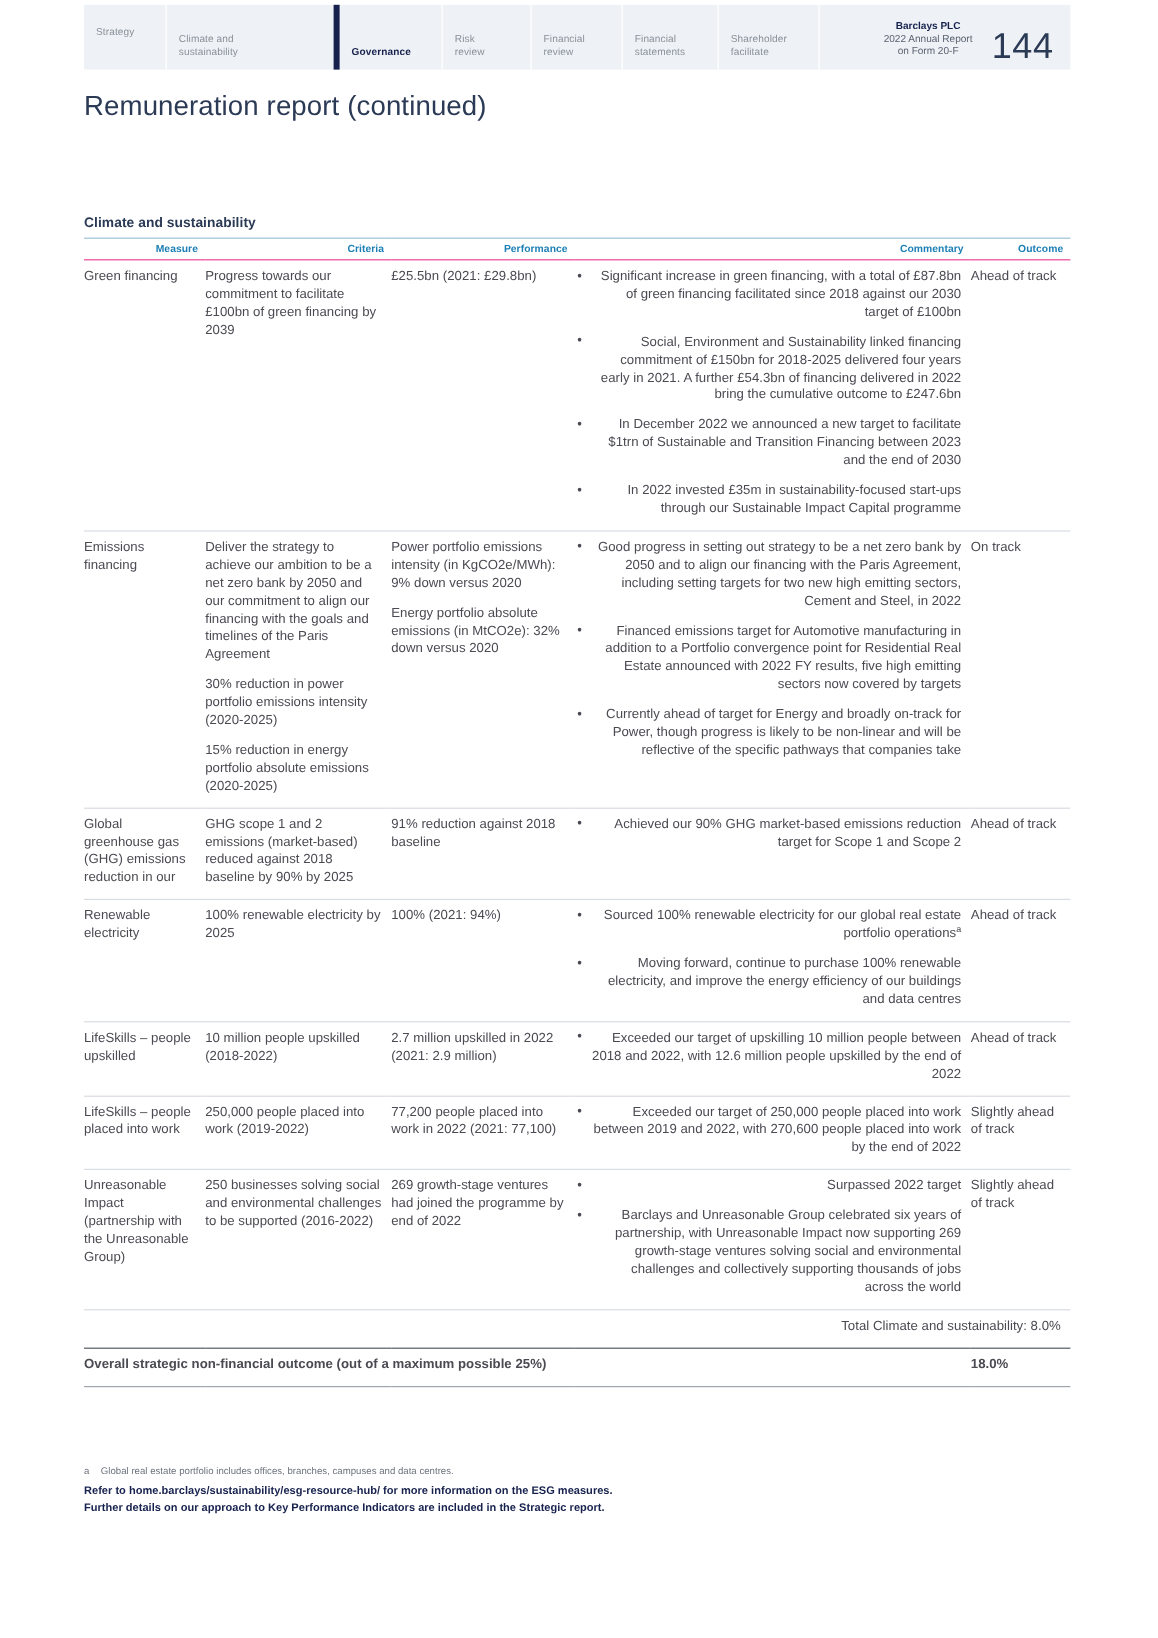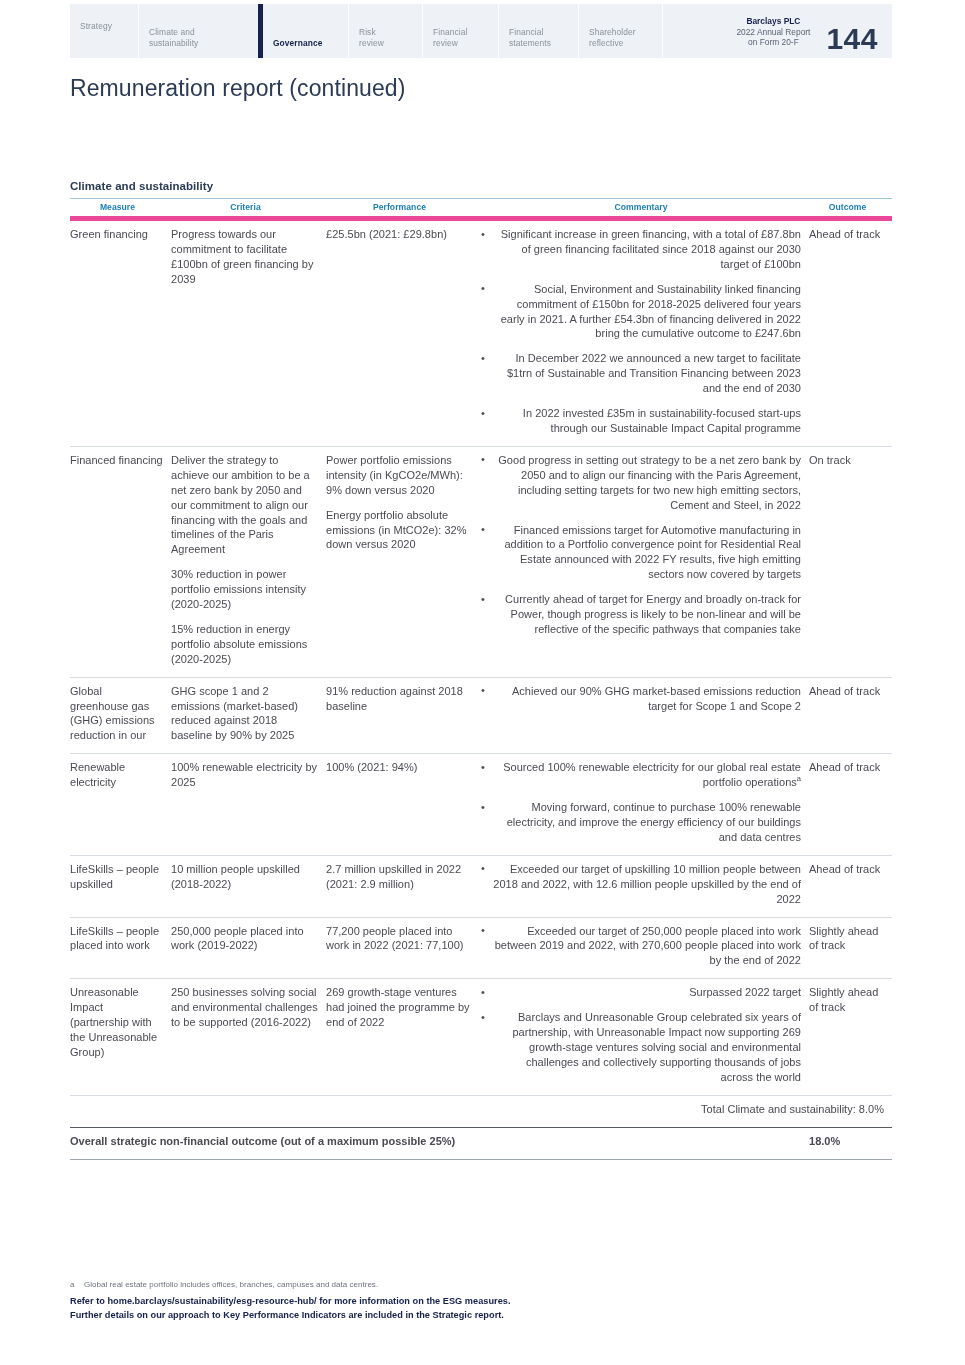--- a/index.html
+++ b/index.html
@@ -64,21 +64,21 @@
     color: #16214d;
     font-weight: bold;
   }
   .page-number {
     display: flex;
     align-items: flex-end;
     padding: 0 14px 4px 10px;
     font-size: 30px;
     line-height: 30px;
     color: #2b3a55;
-    font-weight: 700;
+    font-weight: 400;
     letter-spacing: 0.5px;
   }
 
   
   .page-title {
     position: absolute;
     left: 70px;
     top: 58px;
     font-size: 23px;
     line-height: 30px;
@@ -107,27 +107,27 @@
     border-collapse: collapse;
     table-layout: fixed;
   }
   table.kpi col.c-measure      { width: 101px; }
   table.kpi col.c-criteria     { width: 155px; }
   table.kpi col.c-performance  { width: 153px; }
   table.kpi col.c-commentary   { width: 330px; }
   table.kpi col.c-outcome      { width: 83px; }
 
   table.kpi thead th {
-    text-align: center;
+    text-align: right;
     font-size: 8.6px;
     font-weight: bold;
     color: #1b7fb5;
     padding: 3px 6px 4px 0;
     border-top: 1px solid #9fc3d8;
-    border-bottom: 5px solid #ec4899;
+    border-bottom: 1px solid #ec4899;
     letter-spacing: 0.05px;
     vertical-align: bottom;
   }
   table.kpi tbody td {
     vertical-align: top;
     font-size: 11px;
     line-height: 14.9px;
     color: #4a4a52;
     padding: 6px 8px 10px 0;
     border-bottom: 1px solid #d8dde3;
@@ -178,21 +178,21 @@
     line-height: 16px;
   }
   tr.overall-row td.overall-value {
     text-align: left;
   }
 
   
   .footnotes {
     position: absolute;
     left: 70px;
-    top: 1279px;
+    top: 1220px;
     width: 830px;
   }
   .footnote-a {
     font-size: 8px;
     color: #6c727c;
     line-height: 12px;
     letter-spacing: 0.02px;
   }
   .footnote-a .marker {
     display: inline-block;
@@ -208,42 +208,42 @@
   }
 </style>
 </head>
 <body>
 
 <div class="page-header">
   <div class="nav-tabs-container" id="nav-tabs" style="display:flex;align-items:stretch;">
       <div class="nav-tab" style="width: 68px;">
         <span class="lbl">Strategy</span>
       </div>
-      <div class="nav-tab" style="width: 120px;">
+      <div class="nav-tab" style="width: 140px;">
         <span class="lbl">Climate and
 sustainability</span>
       </div>
       <div class="nav-tab active" style="width: 90px;">
         <span class="lbl">Governance</span>
       </div>
       <div class="nav-tab" style="width: 74px;">
         <span class="lbl">Risk
 review</span>
       </div>
       <div class="nav-tab" style="width: 76px;">
         <span class="lbl">Financial
 review</span>
       </div>
       <div class="nav-tab" style="width: 80px;">
         <span class="lbl">Financial
 statements</span>
       </div>
       <div class="nav-tab" style="width: 84px;">
         <span class="lbl">Shareholder
-reflective</span>
+facilitate</span>
       </div>
     </div>
   <div class="nav-spacer"></div>
   <div class="report-meta">
     <div class="meta-lines">
       <div class="brand">Barclays PLC</div>
       <div>2022 Annual Report</div>
       <div>on Form 20-F</div>
     </div>
   </div>
@@ -285,21 +285,21 @@
             <ul class="bullets">
               <li>Significant increase in green financing, with a total of £87.8bn of green financing facilitated since 2018 against our 2030 target of £100bn</li>
               <li>Social, Environment and Sustainability linked financing commitment of £150bn for 2018-2025 delivered four years early in 2021. A further £54.3bn of financing delivered in 2022 bring the cumulative outcome to £247.6bn</li>
               <li>In December 2022 we announced a new target to facilitate $1trn of Sustainable and Transition Financing between 2023 and the end of 2030</li>
               <li>In 2022 invested £35m in sustainability-focused start-ups through our Sustainable Impact Capital programme</li>
             </ul>
           </td>
           <td class="cell">Ahead of track</td>
         </tr>
         <tr>
-          <td class="cell">Financed financing</td>
+          <td class="cell">Emissions financing</td>
           <td class="cell">
             <p>Deliver the strategy to achieve our ambition to be a net zero bank by 2050 and our commitment to align our financing with the goals and timelines of the Paris Agreement</p>
             <p>30% reduction in power portfolio emissions intensity (2020-2025)</p>
             <p>15% reduction in energy portfolio absolute emissions (2020-2025)</p>
           </td>
           <td class="cell">
             <p>Power portfolio emissions intensity (in KgCO2e/MWh): 9% down versus 2020</p>
             <p>Energy portfolio absolute emissions (in MtCO2e): 32% down versus 2020</p>
           </td>
           <td class="cell">

